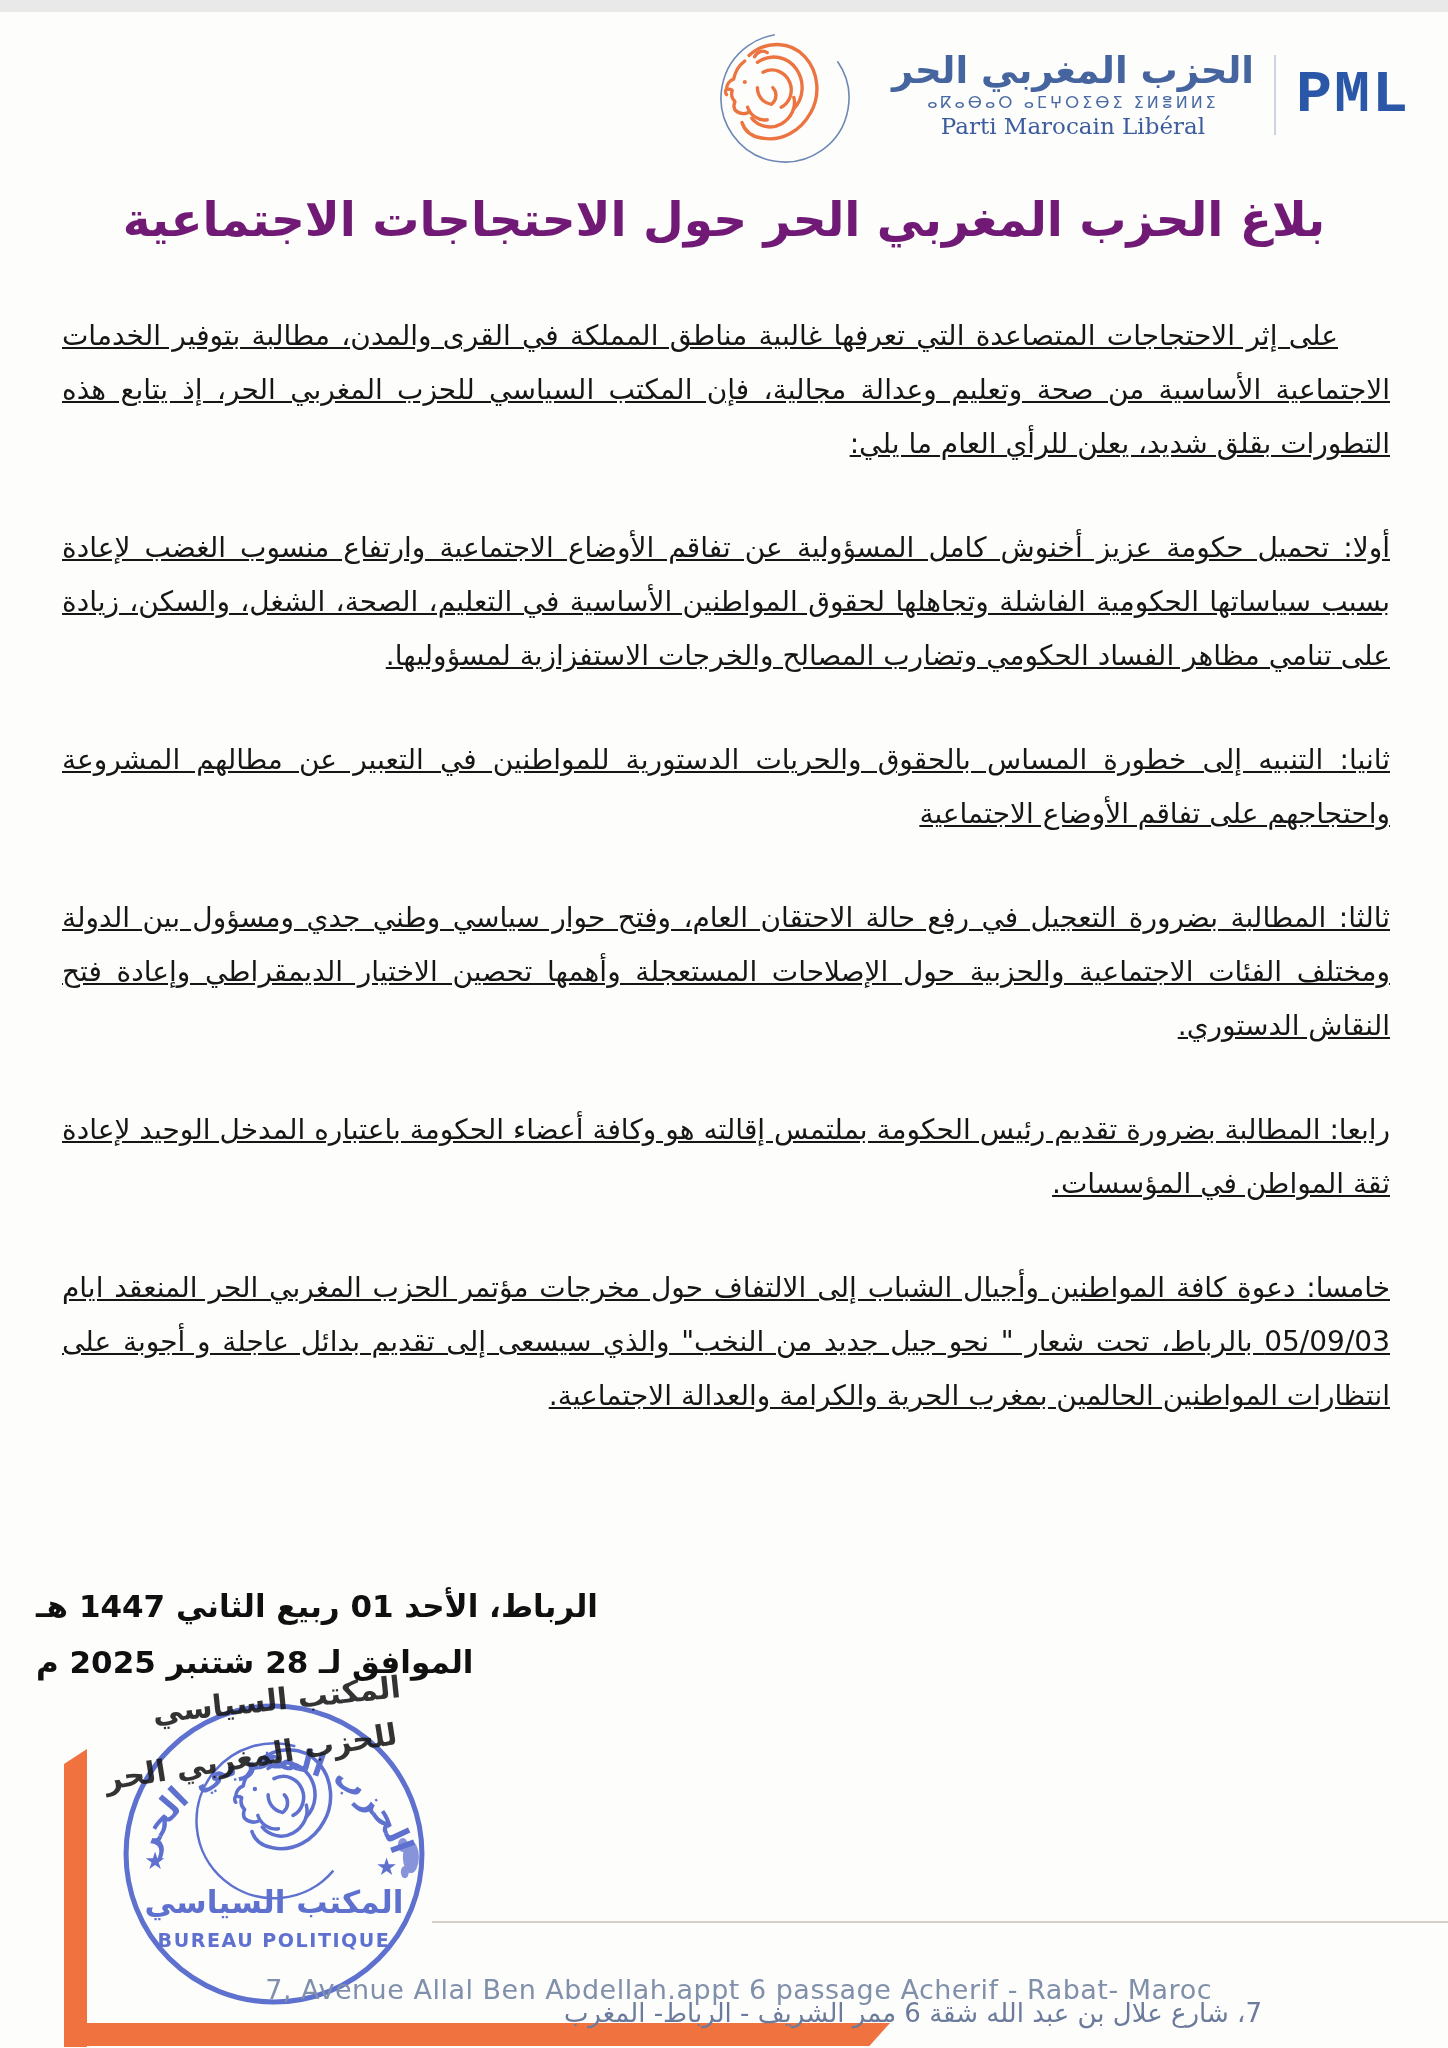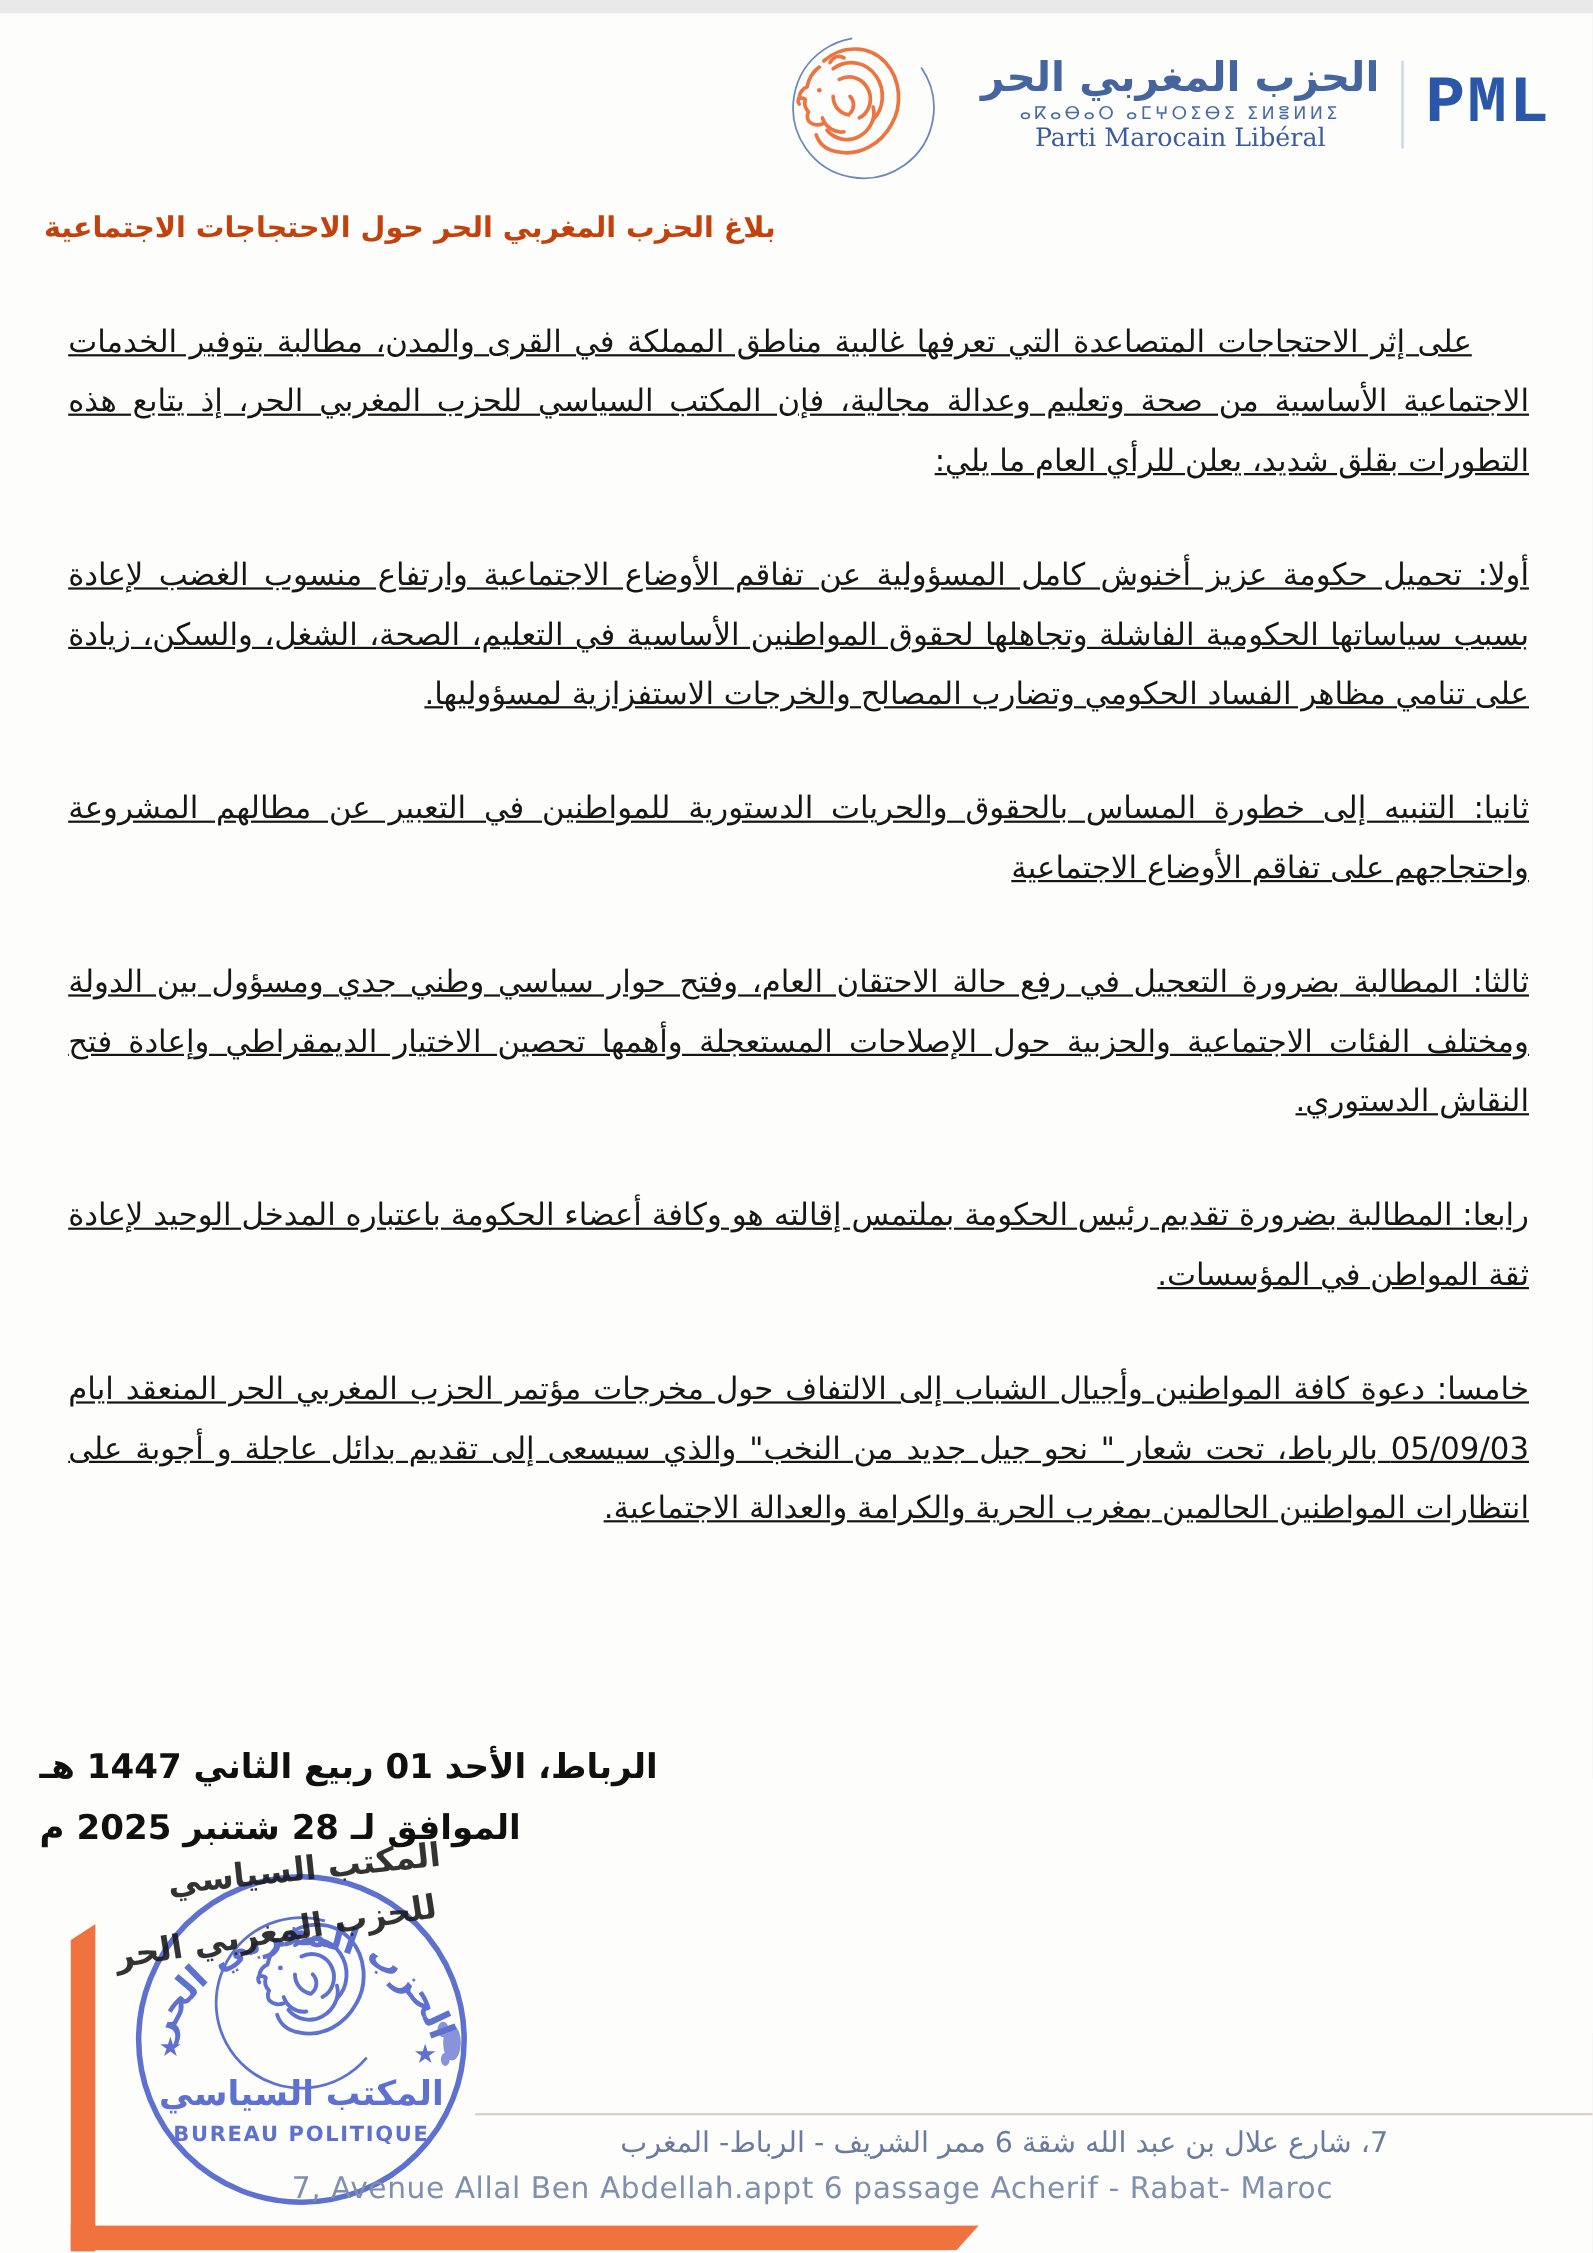--- a/index.html
+++ b/index.html
@@ -15,22 +15,22 @@
   }
   .logo-wrap{width:205px;height:142px;flex:0 0 auto;}
   .brand-text{text-align:center;color:#46659f;line-height:1.1;}
   .brand-arabic{font-size:37px;font-weight:bold;direction:rtl;}
   .brand-tifinagh{font-size:16px;letter-spacing:3px;margin-top:3px;color:#4a6aa4;}
   .brand-latin{font-family:"DejaVu Serif",serif;font-size:23px;font-weight:normal;color:#3c5c9d;margin-top:2px;}
   .brand-divider{width:2px;height:80px;background:#ccd4e2;margin:0 4px;}
   .pml{font-family:Liberation Mono, monospace;font-size:60px;font-weight:bold;color:#2b57a8;letter-spacing:2px;padding-right:14px;}
   
   .doc-title{
-    text-align:left;direction:rtl;font-size:26px;font-weight:bold;
-    margin:26px 40px 0 40px;color:#c2410c;
+    text-align:center;direction:rtl;font-size:47px;font-weight:bold;
+    margin:26px 40px 0 40px;color:#701a75;
   }
   
   .doc-body{
     direction:rtl;text-align:justify;
     margin:62px 58px 0 62px;
     text-decoration:underline;
   }
   .doc-body p{
     font-size:28px;line-height:54px;margin:0 0 50px 0;
   }
@@ -45,21 +45,21 @@
   .hw{position:absolute;direction:rtl;color:#181818;font-weight:bold;opacity:.88;white-space:nowrap;}
   .hw1{left:152px;top:1670px;font-size:30px;transform:rotate(-6deg);}
   .hw2{left:103px;top:1727px;font-size:30px;transform:rotate(-9deg);}
   
   .corner-v{position:absolute;left:64px;top:1737px;width:23px;height:298px;background:#f0723f;
     clip-path:polygon(0 5%,100% 0,100% 100%,0 100%);}
   .corner-h{position:absolute;left:64px;top:2011px;width:826px;height:23px;background:#f0723f;
     clip-path:polygon(0 0,100% 0,97.5% 100%,0 100%);}
   
   .footer-rule{position:absolute;left:432px;top:1909px;width:1016px;height:2px;background:#d6cfc8;}
-  .addr-ar{position:absolute;right:186px;top:1921px;font-size:26px;color:#6b7b9b;direction:rtl;white-space:nowrap;}
+  .addr-ar{position:absolute;right:186px;top:1986px;font-size:26px;color:#6b7b9b;direction:rtl;white-space:nowrap;}
   .addr-fr{position:absolute;right:236px;top:1962px;font-size:27px;color:#8090ab;letter-spacing:.5px;white-space:nowrap;}
 </style>
 </head>
 <body>
 
 <svg width="0" height="0" style="position:absolute">
   <symbol id="lion" viewBox="0 0 100 100">
     <g fill="none" stroke="currentColor" stroke-linecap="round" stroke-linejoin="round" stroke-width="2.4">
       <path d="M37 25 C33 28 30 33 29 38 C26 39 24 42 24 45 C26 45 27 45 28 46 C27 49 28 52 30 54 C29 56 29 58 30 60 C33 63 36 63 39 62"></path>
       <path d="M24 45 C23 46 23 48 24 49"></path>

